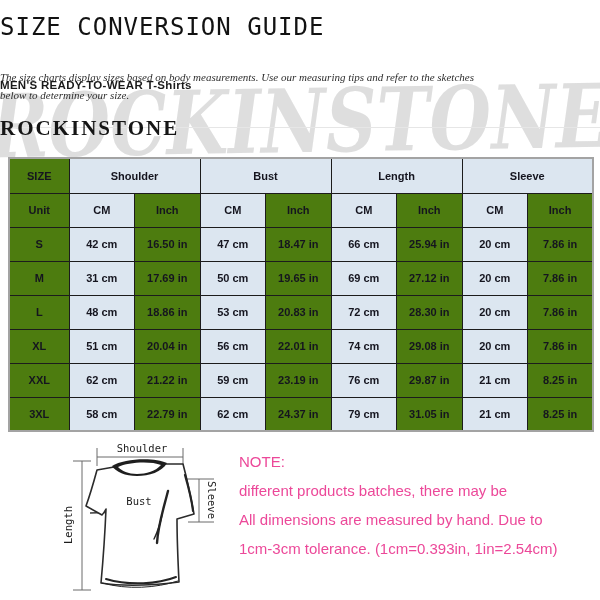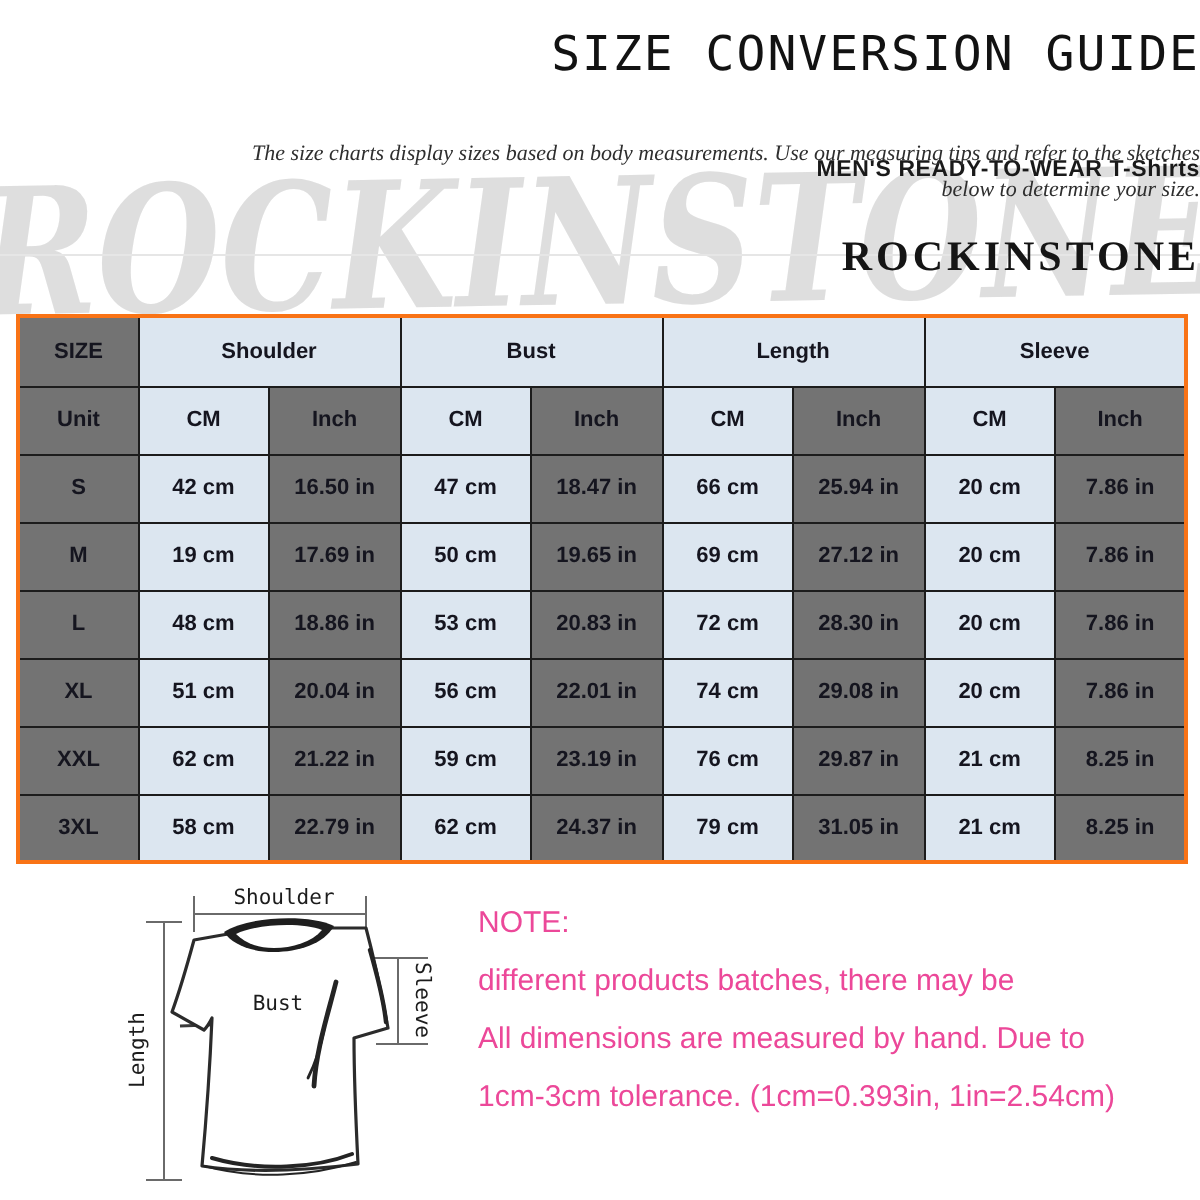--- a/index.html
+++ b/index.html
@@ -1,33 +1,33 @@
 <!DOCTYPE html>
 <html><head>
 <meta charset="utf-8">
 <style>
   html,body{margin:0;padding:0;background:#fff;}
   .stage{position:relative;width:600px;height:600px;background:#ffffff;overflow:hidden;
          font-family:"Liberation Sans",sans-serif;color:#111;}
-  .center{width:600px;text-align:right;position:absolute;left:0;}
+  .center{width:600px;text-align:left;position:absolute;left:0;}
 
   .wm-svg{position:absolute;left:-12px;top:76px;z-index:0;}
   .hairline{position:absolute;left:0;top:127px;width:600px;height:1px;background:#e6e6e6;z-index:0;}
 
   .title{top:13px;font-family:"DejaVu Sans Mono","Liberation Mono",monospace;
          font-size:24px;letter-spacing:1px;color:#121212;z-index:2;}
   .subtitle{top:51px;font-size:11.5px;font-weight:bold;letter-spacing:.3px;color:#1a1a1a;z-index:2;margin-top:28px;}
   .desc{top:68px;font-family:"Liberation Serif",serif;font-style:italic;font-size:11px;
         line-height:18px;color:#2e2e2e;z-index:2;}
   .brand{top:116px;font-family:"Liberation Serif",serif;font-weight:bold;font-size:21px;
          letter-spacing:2px;color:#151515;z-index:2;}
 
   table.sizes{position:absolute;left:8px;top:157px;width:584px;z-index:2;
-              border-collapse:collapse;table-layout:fixed;background:#737373;
-              border:2px solid #f97316;}
+              border-collapse:collapse;table-layout:fixed;background:#4d7c0f;
+              border:2px solid #a3a3a3;}
   table.sizes th,table.sizes td{border:1px solid #1c1c1c;text-align:center;vertical-align:middle;
               font-size:11px;font-weight:bold;color:#15151f;padding:0;}
   table.sizes .blue{background:#dce6f0;}
   table.sizes tr{height:34px;}
   table.sizes tr.hdr{height:35px;}
 
   .diagram{position:absolute;left:50px;top:433px;z-index:2;}
   .note{position:absolute;left:239px;top:447px;width:352px;z-index:2;
         font-size:15px;font-weight:normal;color:#ec4899;}
   .note div{height:29px;line-height:29px;white-space:nowrap;}
@@ -87,21 +87,21 @@
       <td>16.50 in</td>
       <td class="blue">47 cm</td>
       <td>18.47 in</td>
       <td class="blue">66 cm</td>
       <td>25.94 in</td>
       <td class="blue">20 cm</td>
       <td>7.86 in</td>
     </tr>
     <tr>
       <td>M</td>
-      <td class="blue">19 cm</td>
+      <td class="blue">31 cm</td>
       <td>17.69 in</td>
       <td class="blue">50 cm</td>
       <td>19.65 in</td>
       <td class="blue">69 cm</td>
       <td>27.12 in</td>
       <td class="blue">20 cm</td>
       <td>7.86 in</td>
     </tr>
     <tr>
       <td>L</td>

